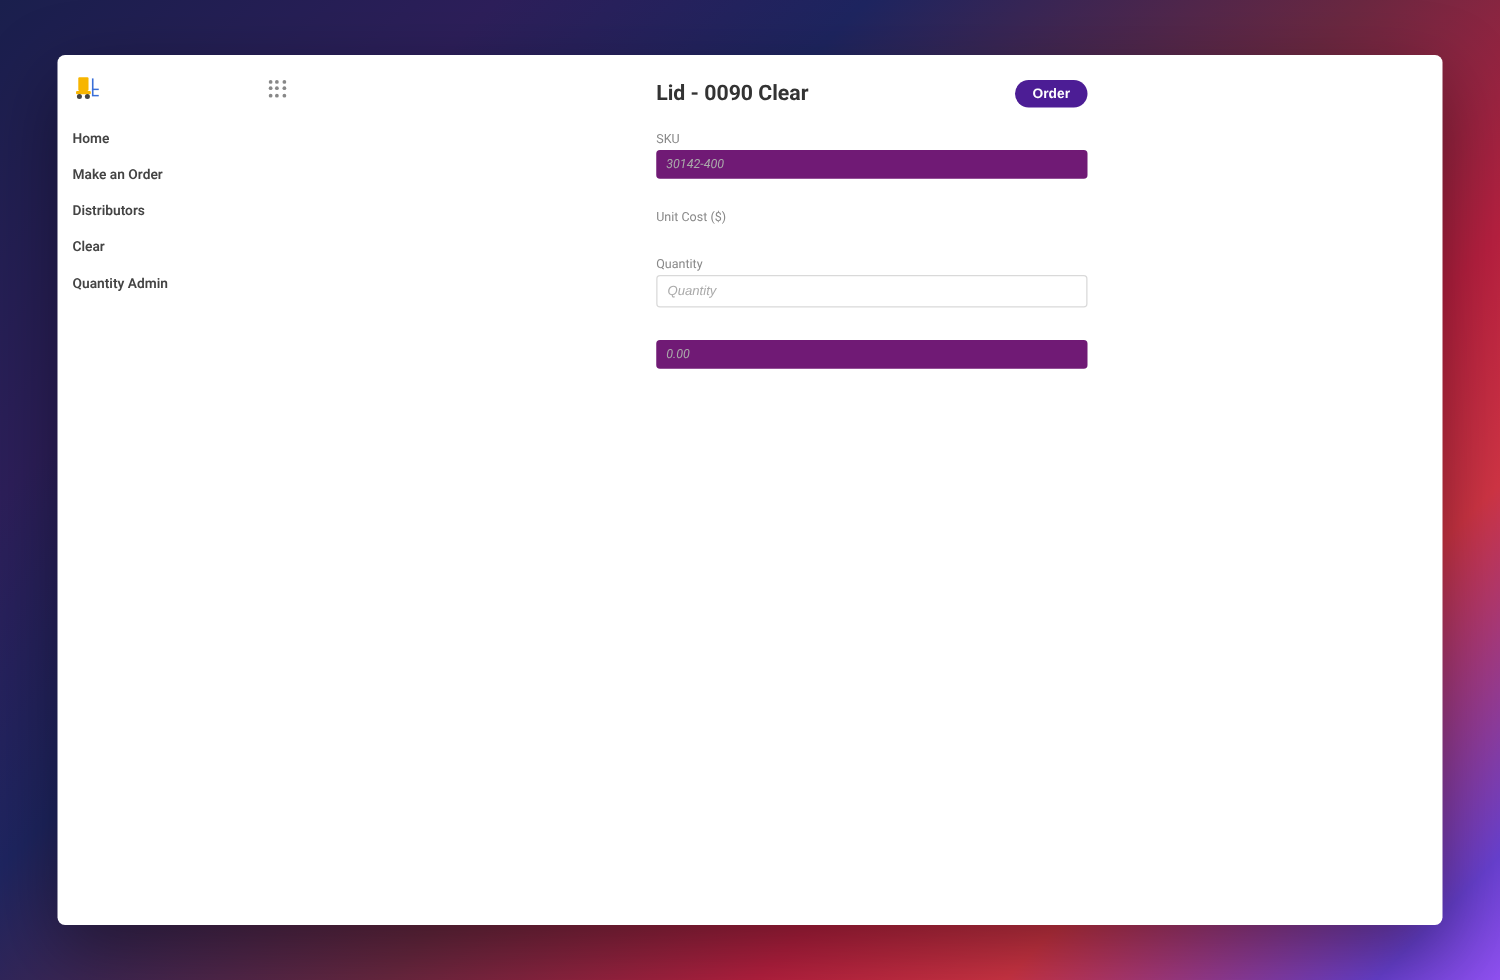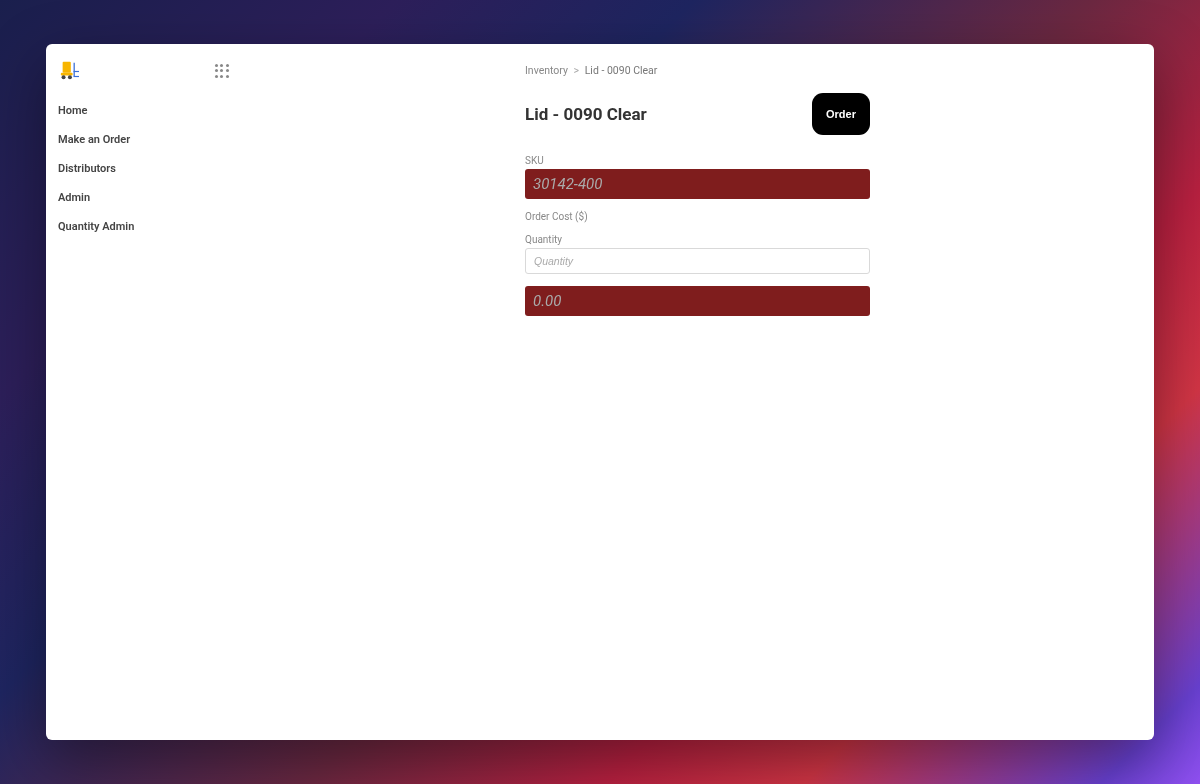--- a/index.html
+++ b/index.html
@@ -96,45 +96,45 @@
     justify-content: space-between;
     align-items: center;
     margin-bottom: 20px;
   }
   .page-title {
     font-size: 17px;
     font-weight: 700;
     color: #333;
   }
   .order-btn {
-    background: #000000;
+    background: #4c1d95;
     color: #fff;
     font-size: 11px;
     font-weight: 600;
     border: none;
     border-radius: 11px;
-    padding: 15px 14px;
+    padding: 5px 14px;
     cursor: pointer;
   }
   .field-group {
-    margin-bottom: 12px;
+    margin-bottom: 26px;
   }
   .field-label {
     font-size: 10px;
     color: #888;
     margin-bottom: 3px;
     display: block;
   }
   .field-input-readonly {
     width: 100%;
-    background: #7f1d1d;
+    background: #701a75;
     border: none;
     border-radius: 3px;
     padding: 6px 8px;
-    font-size: 15px;
+    font-size: 10px;
     color: #aaa;
     font-style: italic;
   }
   .field-input {
     width: 100%;
     background: #fff;
     border: 1px solid #d9d9d9;
     border-radius: 3px;
     padding: 6px 8px;
     font-size: 10.5px;
@@ -159,58 +159,53 @@
         <circle cx="13" cy="19" r="2.2" fill="#444"></circle>
         <rect x="17" y="3" width="1.4" height="15" fill="#3a6fd8"></rect>
         <rect x="17" y="12" width="6" height="1.3" fill="#3a6fd8"></rect>
         <rect x="17" y="17.5" width="6" height="1.3" fill="#3a6fd8"></rect>
       </svg>
     </div>
     <nav class="nav">
       <div class="nav-item">Home</div>
       <div class="nav-item">Make an Order</div>
       <div class="nav-item">Distributors</div>
-      <div class="nav-item">Admin</div>
+      <div class="nav-item">Clear</div>
       <div class="nav-item">Quantity Admin</div>
     </nav>
   </aside>
 
   <main class="content">
     <div class="grid-icon">
       <span></span>
         <span></span>
         <span></span>
       <span></span>
         <span></span>
         <span></span>
       <span></span>
         <span></span>
         <span></span>
     </div>
 
     <div class="main-area">
 
-      <div class="breadcrumb">
-        <span class="bc-link">Inventory</span>
-        <span class="bc-sep">&gt;</span>
-        <span class="bc-current">Lid - 0090 Clear</span>
-      </div>
 
       <div class="title-row">
         <h1 class="page-title">Lid - 0090 Clear</h1>
         <button class="order-btn">Order</button>
       </div>
 
       <div class="field-group">
         <label class="field-label">SKU</label>
         <div class="field-input-readonly">30142-400</div>
       </div>
 
       <div class="field-group">
-        <label class="field-label">Order Cost ($)</label>
+        <label class="field-label">Unit Cost ($)</label>
       </div>
 
       <div class="field-group">
         <label class="field-label">Quantity</label>
         <input type="text" class="field-input" placeholder="Quantity" style="">
       </div>
 
       <div class="field-group">
         <div class="field-input-readonly">0.00</div>
       </div>

